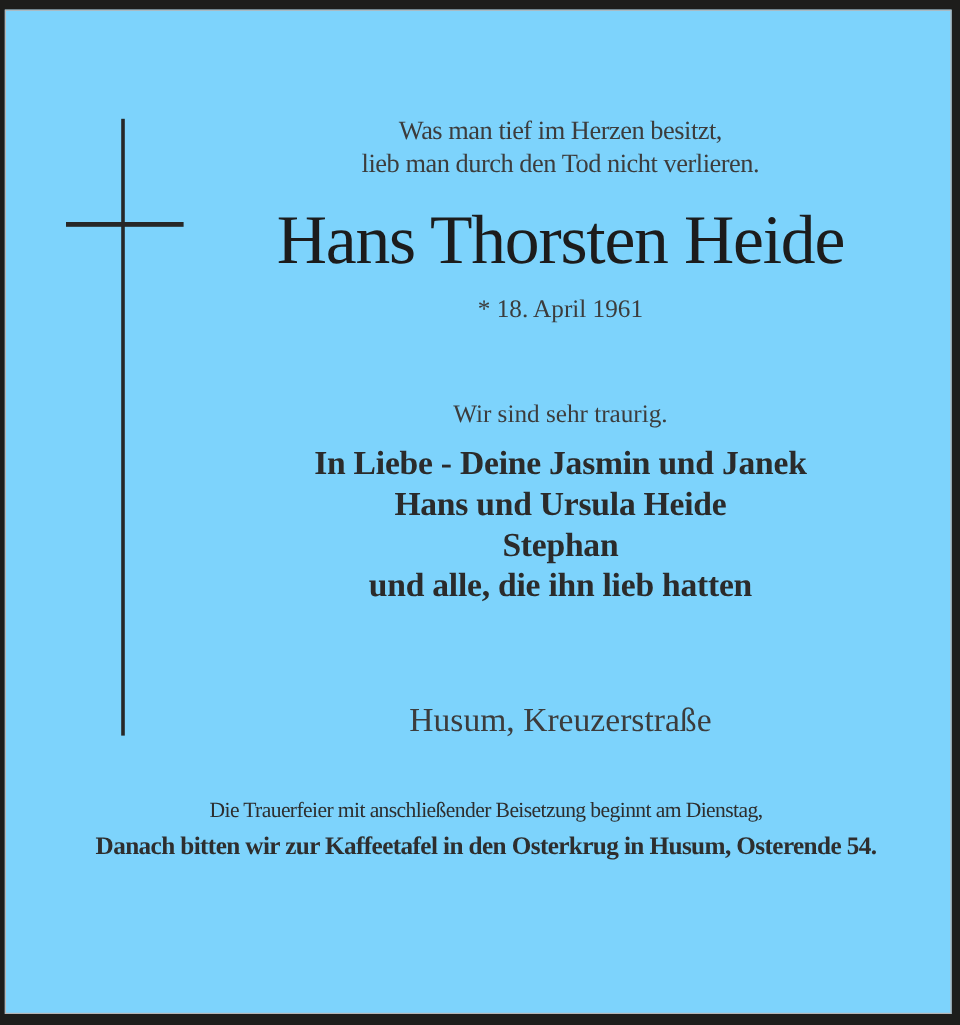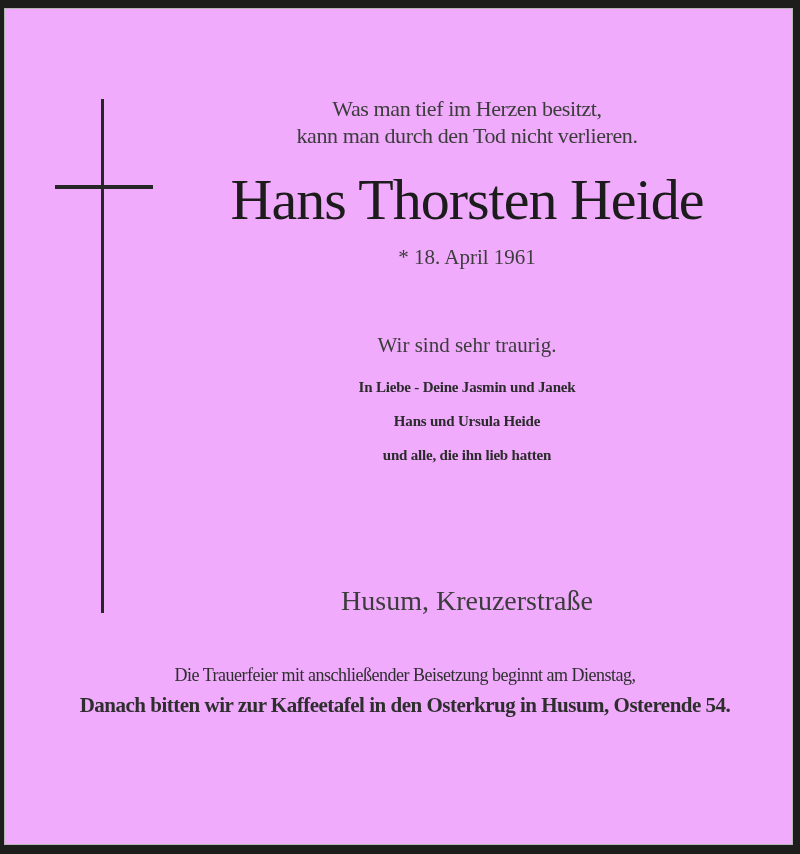--- a/index.html
+++ b/index.html
@@ -13,21 +13,21 @@
     box-sizing: border-box;
     background: #1d1d1b;
     padding: 8px 7px 9px 4px;
     font-family: "Liberation Serif", "DejaVu Serif", serif;
   }
   .page {
     position: relative;
     width: 100%;
     height: 100%;
     box-sizing: border-box;
-    background: #f0abfc;
+    background: #7dd3fc;
     border: 1px solid #b5b5b5;
     overflow: hidden;
   }
 
   
   .cross-vertical {
     position: absolute;
     left: 96px;
     top: 90px;
     width: 3px;
@@ -90,21 +90,21 @@
     right: 0;
     top: 324px;
     font-size: 21px;
     color: #3c3c3c;
   }
   .mourners {
     position: absolute;
     left: 0;
     right: 0;
     top: 361px;
-    font-size: 15px;
+    font-size: 28px;
     line-height: 34px;
     font-weight: bold;
     letter-spacing: -0.2px;
     color: #2b2b2b;
   }
   .residence {
     position: absolute;
     left: 0;
     right: 0;
     top: 576px;
@@ -148,34 +148,35 @@
 
     <div>
       <div class="cross-vertical"></div>
       <div class="cross-horizontal"></div>
     </div>
 
     <div class="upper">
 
       <div class="epigraph">
         <div>Was man tief im Herzen besitzt,</div>
-        <div>kann man durch den Tod nicht verlieren.</div>
+        <div>lieb man durch den Tod nicht verlieren.</div>
       </div>
 
       <div class="deceased-name">Hans Thorsten Heide</div>
 
       <div class="dates-row">
         <span>* 18. April 1961</span>
       </div>
 
       <div class="grief-line">Wir sind sehr traurig.</div>
 
       <div class="mourners">
         <div>In Liebe - Deine Jasmin und Janek</div>
         <div>Hans und Ursula Heide</div>
+        <div>Stephan</div>
         <div>und alle, die ihn lieb hatten</div>
       </div>
 
       <div class="residence">Husum, Kreuzerstraße</div>
 
     </div>
 
     <div class="lower">
 
       <div class="service-info">

